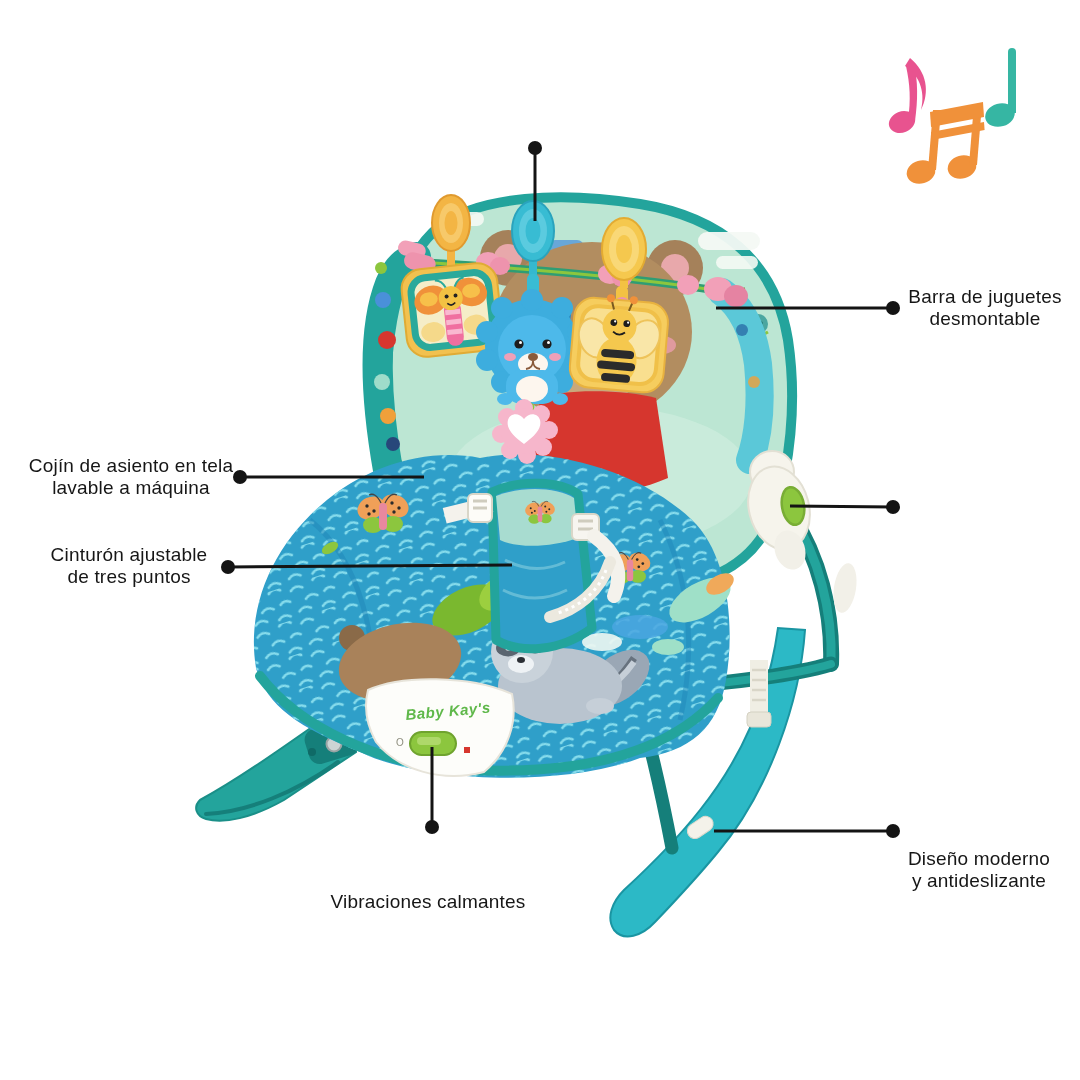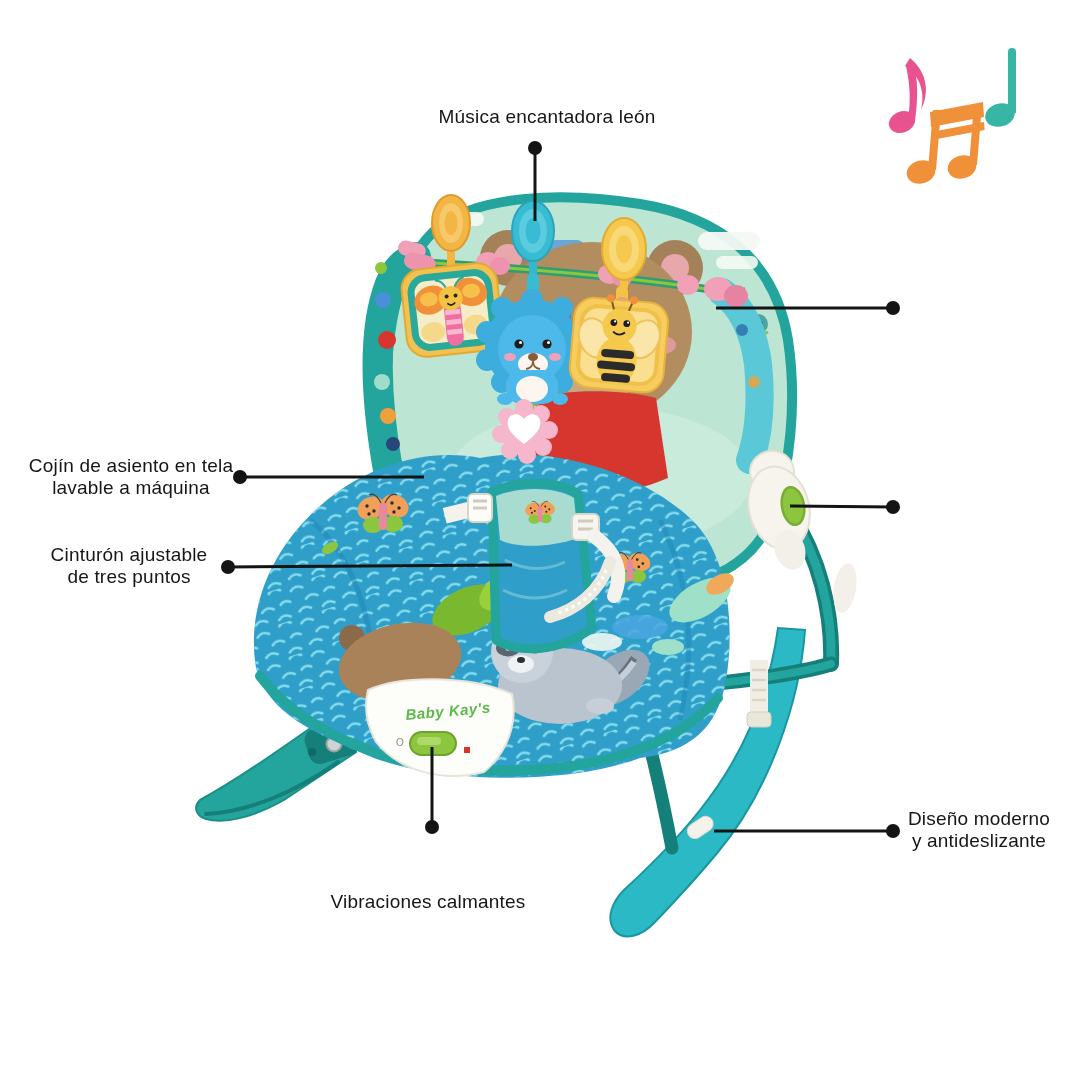--- a/index.html
+++ b/index.html
@@ -375,38 +375,39 @@
     <g>
       <line x1="432" y1="747" x2="432" y2="827"></line>
         <circle cx="432" cy="827" r="7"></circle>
     </g>
     <g>
       <line x1="714" y1="831" x2="893" y2="831"></line>
         <circle cx="893" cy="831" r="7"></circle>
     </g>
   </svg>
 
-  <div class="callout" style="left:547px;top:106px;">
-    <div>Música encantadora león</div>
+
+  <div class="callout" style="left:985px;top:286px;">
+    <div>Barra de juguetes</div>
+    <div>desmontable</div>
   </div>
-
 
   <div class="callout" style="left:131px;top:455px;">
     <div>Cojín de asiento en tela</div>
     <div>lavable a máquina</div>
   </div>
 
   <div class="callout" style="left:129px;top:544px;">
     <div>Cinturón ajustable</div>
     <div>de tres puntos</div>
   </div>
 
 
   <div class="callout" style="left:428px;top:849px;margin-top:42px;">
     <div>Vibraciones calmantes</div>
   </div>
 
-  <div class="callout" style="left:979px;top:808px;">
+  <div class="callout" style="left:979px;top:848px;">
     <div>Diseño moderno</div>
     <div>y antideslizante</div>
   </div>
 
 </div>
 
 </body></html>

